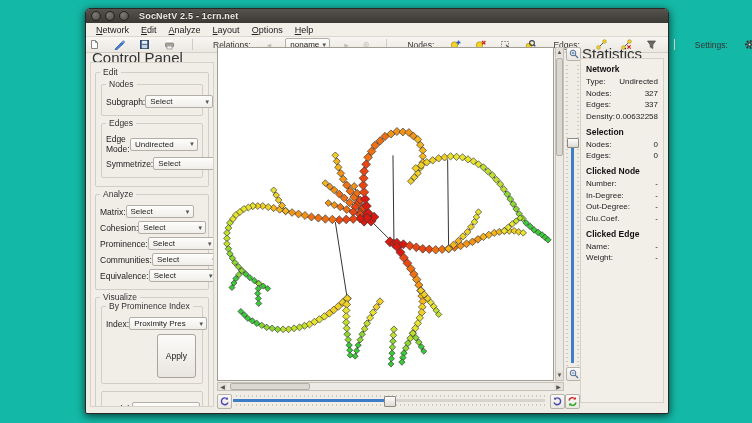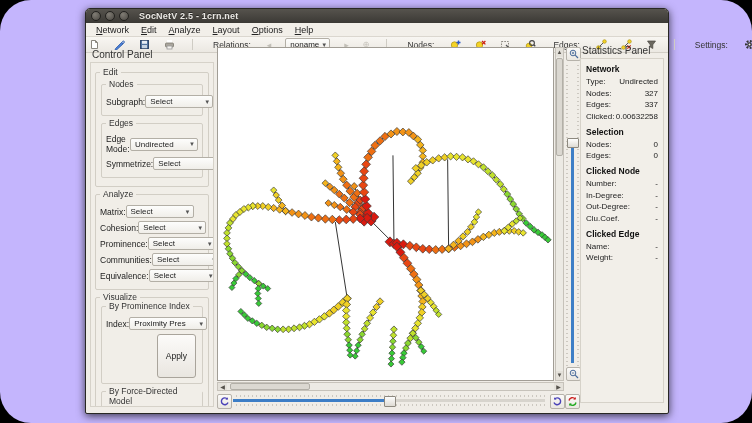--- a/index.html
+++ b/index.html
@@ -1,17 +1,17 @@
 <!DOCTYPE html>
 <html><head>
 <meta charset="utf-8">
 <style>
   html,body{margin:0;padding:0;background:#000;}
-  .stage{position:relative;width:752px;height:423px;background:#c4b5fd;overflow:hidden;
-         font-family:"Liberation Sans",sans-serif;border-radius:31px;-webkit-font-smoothing:antialiased;}
+  .stage{position:relative;width:752px;height:423px;background:#14b8a6;overflow:hidden;
+         font-family:"Liberation Sans",sans-serif;-webkit-font-smoothing:antialiased;}
   .window{position:absolute;left:85px;top:8px;width:582px;height:404px;background:#f0ede7;
           border:1px solid #282724;border-radius:5px 5px 2px 2px;box-shadow:0 2px 8px rgba(0,0,0,.7);}
   
   .titlebar{height:14px;display:flex;align-items:center;background:linear-gradient(#56534d,#3b3935);
             border-radius:4px 4px 0 0;padding:0 5px;}
   .win-btn{width:8px;height:8px;border-radius:50%;margin-right:4px;border:1px solid #23221f;
            background:radial-gradient(circle at 35% 30%,#807c74,#4a4742);}
   .win-title{color:#e9e7e3;font-size:9px;font-weight:bold;margin-left:6px;letter-spacing:.2px;
              text-shadow:0 -1px 0 rgba(0,0,0,.5);}
   
@@ -24,21 +24,21 @@
            border-bottom:1px solid #d2cec6;font-size:8.5px;color:#333;padding:0 3px;gap:14px;}
   .tb-btn{width:14px;height:13px;display:flex;align-items:center;justify-content:center;border-radius:2px;}
   .tb-sep{width:1px;height:11px;background:#cfccc4;margin:0 3px;flex:0 0 1px;}
   .tb-label{margin:0 2px 0 3px;white-space:nowrap;}
   .combo{display:flex;align-items:center;justify-content:space-between;height:11px;
          background:linear-gradient(#fdfdfc,#f0eee9);border:1px solid #b3afa6;border-radius:2px;
          font-size:8px;color:#222;padding:0 2px 0 4px;}
   .combo-arrow{font-size:6px;color:#555;margin-left:2px;}
   .gray{color:#c1beb6;font-size:9px;}
   
-  .dock-title{position:absolute;font-size:10px;color:#333;}
+  .dock-title{position:absolute;font-size:15px;color:#333;}
   .cp{position:absolute;left:3px;top:40px;width:127px;height:358px;}
   .cp-body{position:absolute;left:1px;right:2px;top:13px;bottom:0;border:1px solid #d6d2c9;
            background:#f1eee8;padding:2px 3px;overflow:hidden;}
   .group{position:relative;border:1px solid #d2cec5;border-radius:2px;margin:7px 1px 4px;padding:7px 4px 4px;}
   .group-title{position:absolute;top:-6px;left:4px;background:#f1eee8;padding:0 3px;font-size:8.5px;color:#333;}
   .row{display:flex;justify-content:flex-start;align-items:center;margin:3px 0;font-size:8.5px;color:#222;}
   .row .combo{width:60px;flex:0 0 60px;}
   .apply-row{display:flex;justify-content:flex-end;margin:4px 2px 1px;}
   .btn{font-size:8.5px;color:#222;background:linear-gradient(#fcfbf9,#e9e6e0);border:1px solid #a9a49b;
        border-radius:3px;padding:16px 8px;}
@@ -318,21 +318,20 @@
               <span class="combo" style="width:70px;flex:0 0 70px;">
                   <span style="overflow:hidden;white-space:nowrap;">Proximity Pres</span>
                   <span class="combo-arrow">▼</span>
                 </span>
             </div>
             <div class="apply-row">
                 <button class="btn">Apply</button>
               </div>
           </div>
           <div class="group">
-            <span class="group-title">By Force-Directed Model</span>
             <div class="row">
               <span>Model:</span>
               <span class="combo">
                   <span>None</span>
                   <span class="combo-arrow">▼</span>
                 </span>
             </div>
 
           </div>
         </div>
@@ -720,21 +719,21 @@
           </div>
         <div class="stat-row">
             <span>Nodes:</span>
             <span class="stat-val">327</span>
           </div>
         <div class="stat-row">
             <span>Edges:</span>
             <span class="stat-val">337</span>
           </div>
         <div class="stat-row">
-            <span>Clicked:</span>
+            <span>Density:</span>
             <span class="stat-val">0.00632258</span>
           </div>
         <div class="sec-title">Selection</div>
         <div class="stat-row">
             <span>Nodes:</span>
             <span class="stat-val">0</span>
           </div>
         <div class="stat-row">
             <span>Edges:</span>
             <span class="stat-val">0</span>

